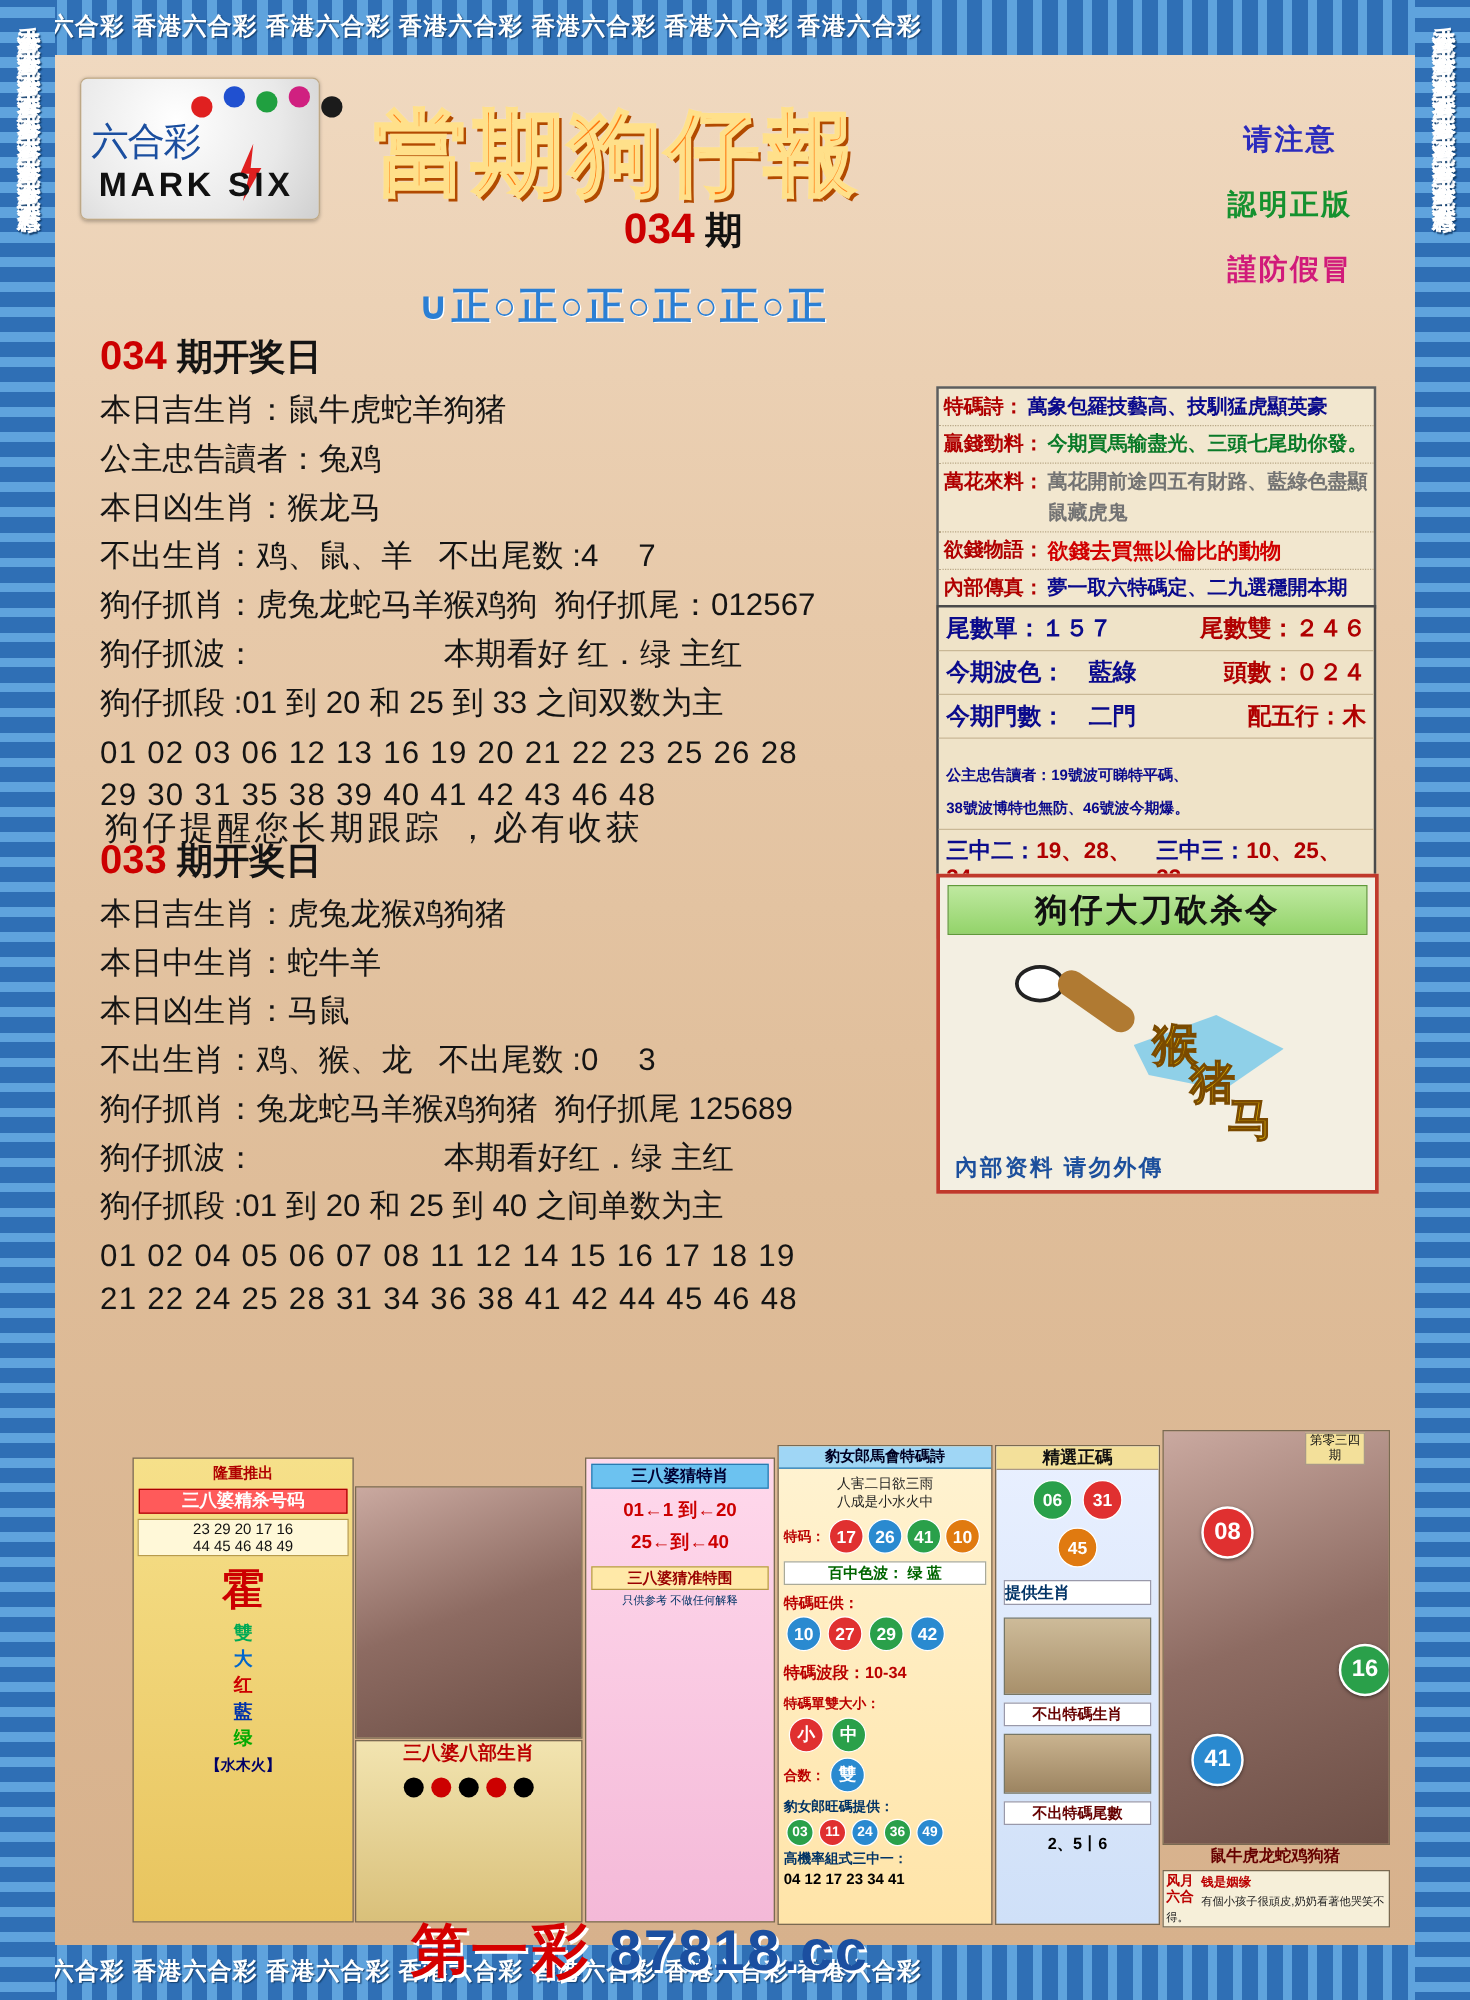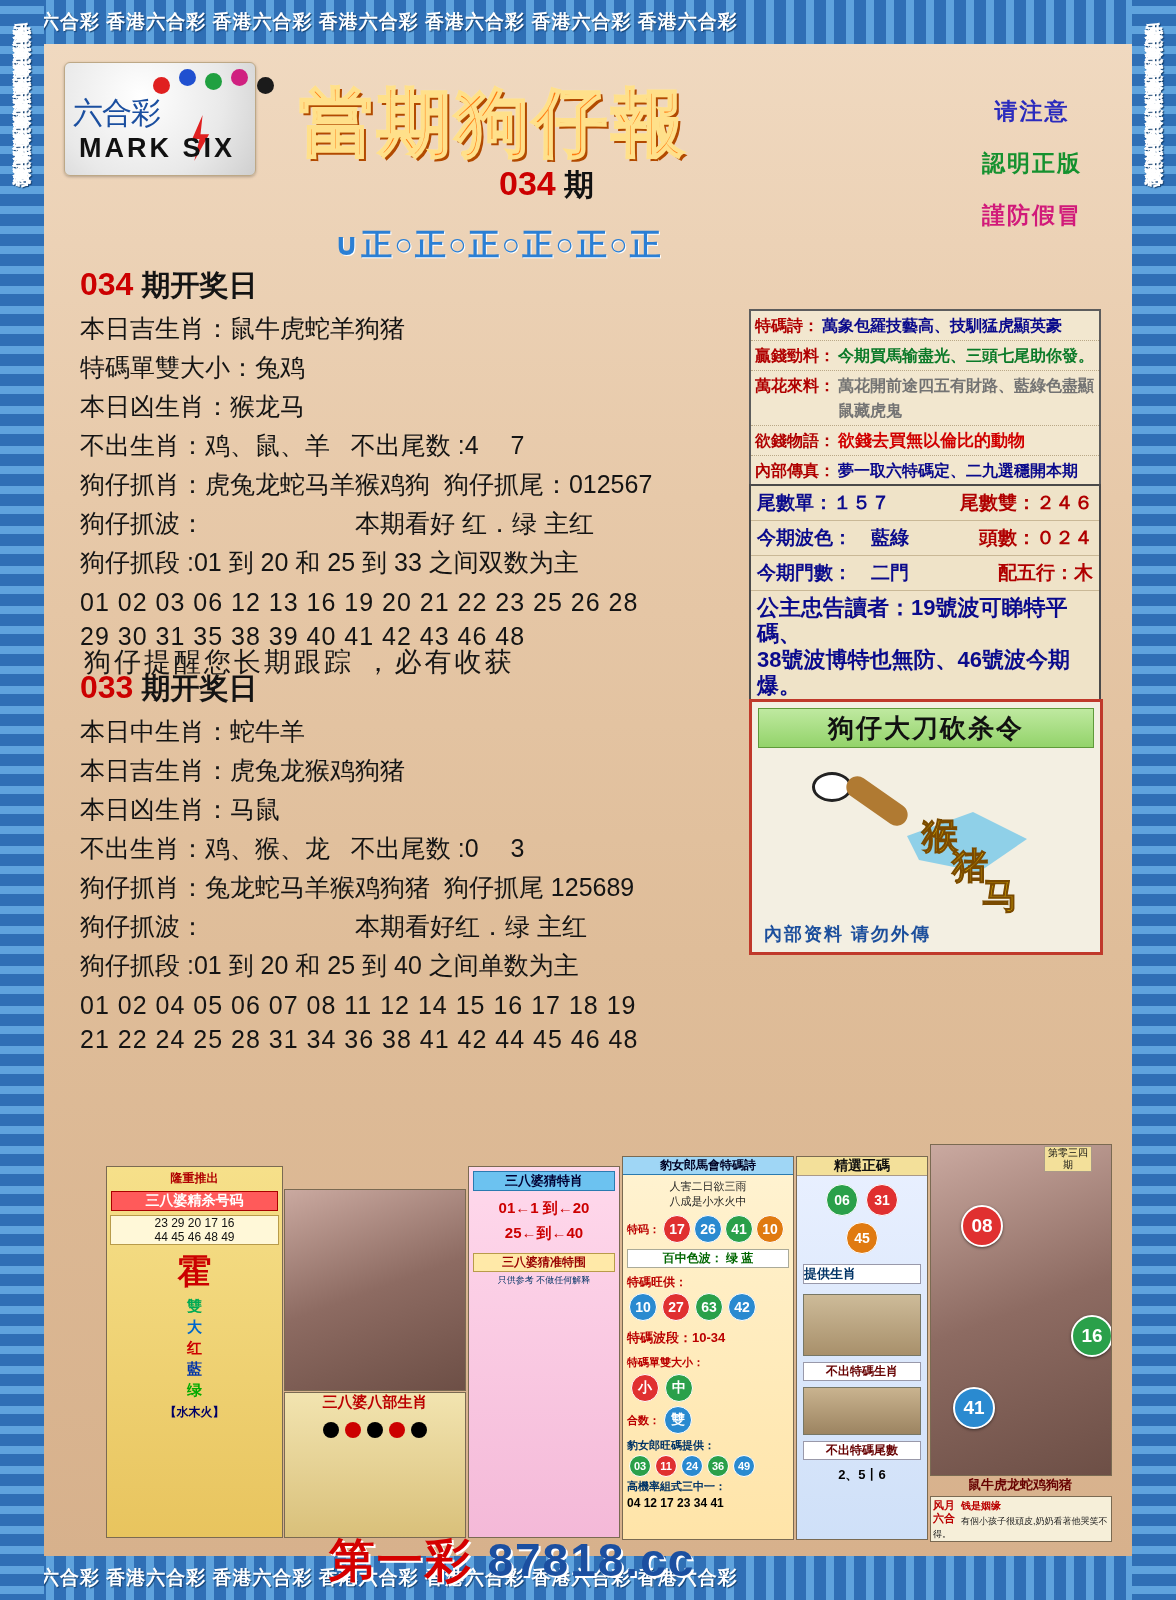--- a/index.html
+++ b/index.html
@@ -95,21 +95,21 @@
   .poem .r3 .v{color:#737373;}
   .poem .r4 .v{color:#d10000;font-size:17px;}
   .poem .r5 .v{color:#0a0a8c;}
   
   .stats{
     position:absolute;left:705px;top:440px;width:348px;border:2px solid #4a4a4a;background:#efe3c8;
   }
   .stats .ln{display:flex;justify-content:space-between;font-size:19px;font-weight:bold;
     padding:4px 6px;border-bottom:1px solid #c9b896;color:#0a0a8c;}
   .stats .ln span.r{color:#b00000;}
-  .stats .note{font-size:22px;line-height:26px;color:#0a0a8c;font-weight:bold;padding:4px 6px;border-bottom:1px solid #c9b896;}
+  .stats .note{font-size:12px;line-height:26px;color:#0a0a8c;font-weight:bold;padding:4px 6px;border-bottom:1px solid #c9b896;margin-top:12px;}
   .stats .ln3{display:flex;justify-content:space-between;font-size:18px;font-weight:bold;padding:4px 6px;color:#b00000;}
   .stats .ln3 .a{color:#0a0a8c;}
   
   .knife{
     position:absolute;left:705px;top:655px;width:348px;height:250px;border:3px solid #c0392b;background:#f3efe2;
   }
   .knife .kt{
     margin:6px;height:38px;background:linear-gradient(#bfe9a0,#93d36a);
     border:1px solid #5f9a3a;display:flex;align-items:center;justify-content:center;
     font-size:26px;font-weight:bold;color:#111;letter-spacing:2px;
@@ -183,39 +183,39 @@
     </div>
 
     <div class="zheng-row">∪正○正○正○正○正○正</div>
 
     <div class="sec" style="top:222px;">
       <div class="hd">
         <b>034</b>
         <span>期开奖日</span>
       </div>
       <p>本日吉生肖：鼠牛虎蛇羊狗猪</p>
-      <p>特碼單雙大小：兔鸡</p>
+      <p>公主忠告讀者：兔鸡</p>
       <p>本日凶生肖：猴龙马</p>
       <p>不出生肖：鸡、鼠、羊   不出尾数 :4　 7</p>
       <p>狗仔抓肖：虎兔龙蛇马羊猴鸡狗  狗仔抓尾：012567</p>
       <p>狗仔抓波：　　　　　　本期看好 红．绿 主红</p>
       <p>狗仔抓段 :01 到 20 和 25 到 33 之间双数为主</p>
       <div class="nums">01 02 03 06 12 13 16 19 20 21 22 23 25 26 28</div>
       <div class="nums">29 30 31 35 38 39 40 41 42 43 46 48</div>
     </div>
 
     <div class="remind">狗仔提醒您长期跟踪 ，必有收获</div>
 
     <div class="sec" style="top:625px;">
       <div class="hd">
         <b>033</b>
         <span>期开奖日</span>
       </div>
+      <p>本日吉生肖：虎兔龙猴鸡狗猪</p>
       <p>本日中生肖：蛇牛羊</p>
-      <p>本日吉生肖：虎兔龙猴鸡狗猪</p>
       <p>本日凶生肖：马鼠</p>
       <p>不出生肖：鸡、猴、龙   不出尾数 :0　 3</p>
       <p>狗仔抓肖：兔龙蛇马羊猴鸡狗猪  狗仔抓尾 125689</p>
       <p>狗仔抓波：　　　　　　本期看好红．绿 主红</p>
       <p>狗仔抓段 :01 到 20 和 25 到 40 之间单数为主</p>
       <div class="nums">01 02 04 05 06 07 08 11 12 14 15 16 17 18 19</div>
       <div class="nums">21 22 24 25 28 31 34 36 38 41 42 44 45 46 48</div>
     </div>
 
     <div class="poem">
@@ -328,21 +328,21 @@
           <span class="sm" style="position:static;background:#e03030">17</span>
           <span class="sm" style="position:static;background:#2a8ad0">26</span>
           <span class="sm" style="position:static;background:#2aa04a">41</span>
           <span class="sm" style="position:static;background:#e07a10">10</span>
         </div>
         <div style="margin:2px 4px;background:#fff;border:1px solid #aa9;font-size:12px;font-weight:bold;color:#060;text-align:center">百中色波：  绿  蓝</div>
         <div style="font-size:12px;font-weight:bold;color:#b00;margin:6px 4px 2px">特碼旺供：</div>
         <div style="display:flex;gap:5px;margin:0 6px">
           <span class="sm" style="position:static;background:#2a8ad0">10</span>
           <span class="sm" style="position:static;background:#e03030">27</span>
-          <span class="sm" style="position:static;background:#2aa04a">63</span>
+          <span class="sm" style="position:static;background:#2aa04a">29</span>
           <span class="sm" style="position:static;background:#2a8ad0">42</span>
         </div>
         <div style="font-size:13px;font-weight:bold;color:#b00;margin:8px 4px">特碼波段：10-34</div>
         <div style="font-size:11px;font-weight:bold;color:#b00;margin:4px">特碼單雙大小：</div>
         <div style="display:flex;gap:6px;margin:0 8px">
           <span class="sm" style="position:static;background:#e03030">小</span>
           <span class="sm" style="position:static;background:#2aa04a">中</span>
         </div>
         <div style="display:flex;gap:4px;align-items:center;margin:4px">
           <span style="font-size:11px;font-weight:bold;color:#b00">合数：</span>

